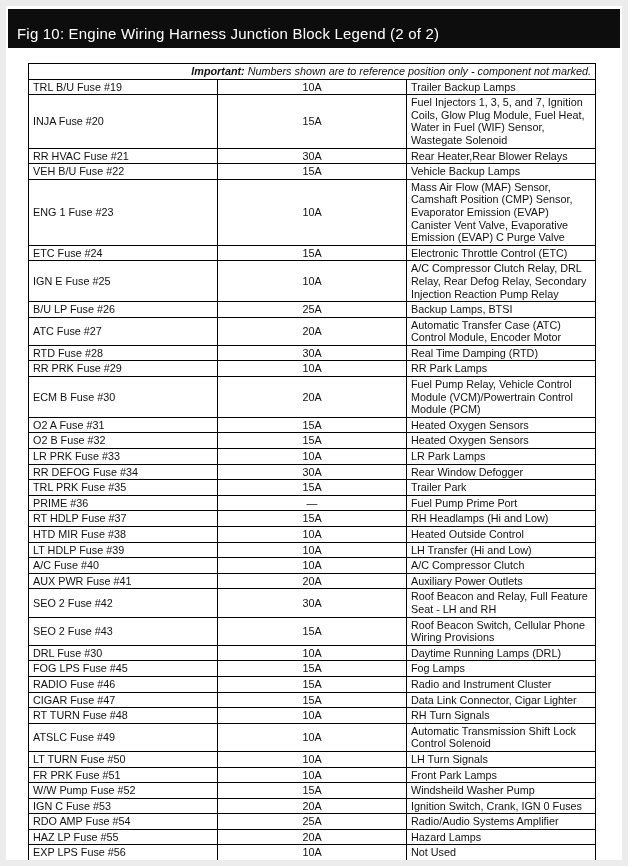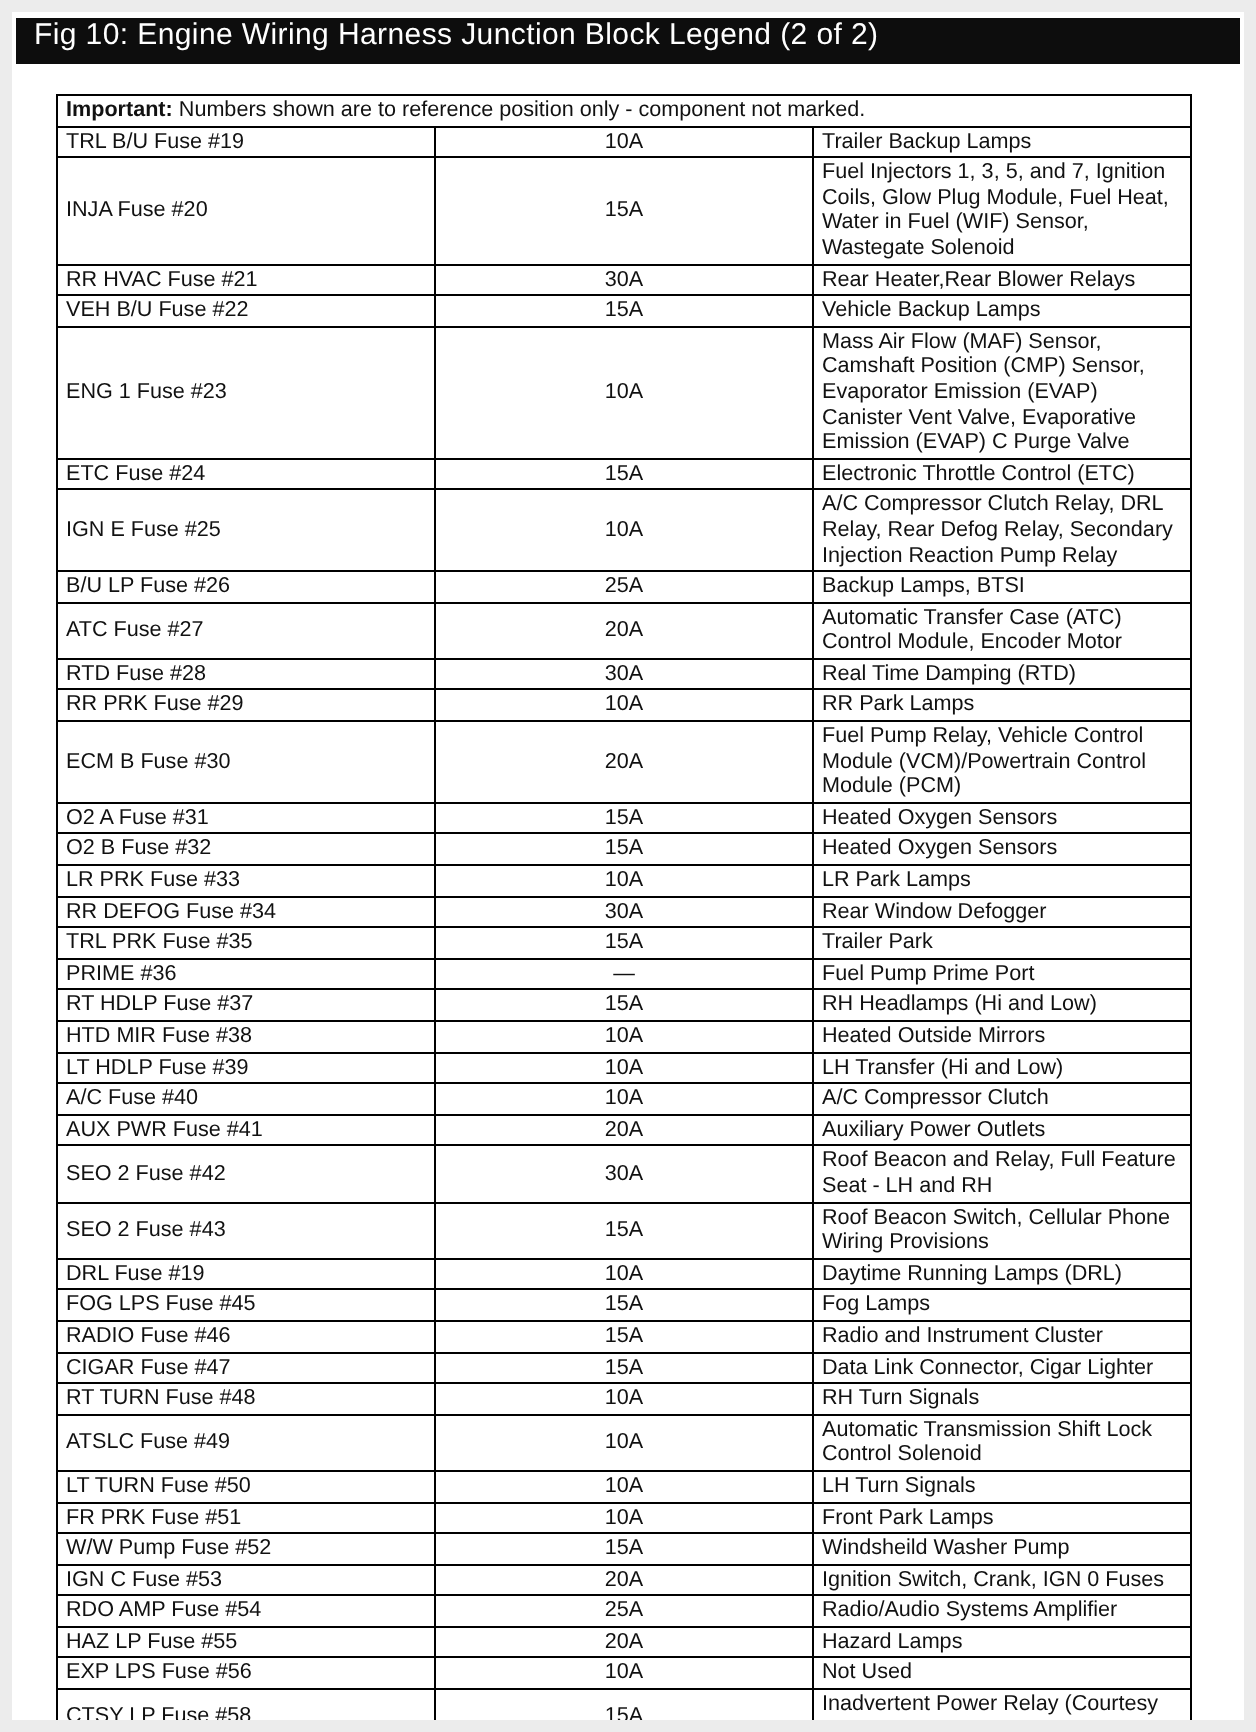--- a/index.html
+++ b/index.html
@@ -14,39 +14,39 @@
     background: #ffffff;
     border: 6px solid #ececec;
     position: relative;
     overflow: hidden;
   }
   .titlebar {
     margin: 3px 2px 0 2px;
     background: #0d0d0d;
     color: #ffffff;
     font-size: 15px;
-    padding: 0 9px 6px 9px;
+    padding: 16px 9px 6px 9px;
     letter-spacing: 0.2px;
   }
   table.fuse-table {
     width: 568px;
     margin: 15px 0 0 22px;
     border-collapse: collapse;
     table-layout: fixed;
   }
   table.fuse-table td {
     border: 1px solid #000000;
     font-size: 10.8px;
     line-height: 12.6px;
     padding: 1px 4px;
     color: #111111;
     vertical-align: middle;
     word-wrap: break-word;
   }
-  td.note-cell { text-align: left; }
+  td.note-cell { text-align: right; font-style: italic; }
   td.note-cell b { font-weight: bold; }
   td.c1 { width: 153px; text-align: left; }
   td.c2 { width: 82px; text-align: center; margin-top: 28px; }
   td.c3 { text-align: left; margin-left: 44px; }
 </style>
 </head>
 <body>
 
 <div class="canvas">
 
@@ -169,21 +169,21 @@
 
   <tr>
     <td class="c1">RT HDLP Fuse #37</td>
     <td class="c2">15A</td>
     <td class="c3">RH Headlamps (Hi and Low)</td>
   </tr>
 
   <tr>
     <td class="c1">HTD MIR Fuse #38</td>
     <td class="c2">10A</td>
-    <td class="c3">Heated Outside Mirrors</td>
+    <td class="c3">Heated Outside Control</td>
   </tr>
 
   <tr>
     <td class="c1">LT HDLP Fuse #39</td>
     <td class="c2">10A</td>
     <td class="c3">LH Transfer (Hi and Low)</td>
   </tr>
 
   <tr>
     <td class="c1">A/C Fuse #40</td>
@@ -203,21 +203,21 @@
     <td class="c3">Roof Beacon and Relay, Full Feature Seat - LH and RH</td>
   </tr>
 
   <tr>
     <td class="c1">SEO 2 Fuse #43</td>
     <td class="c2">15A</td>
     <td class="c3">Roof Beacon Switch, Cellular Phone Wiring Provisions</td>
   </tr>
 
   <tr>
-    <td class="c1">DRL Fuse #19</td>
+    <td class="c1">DRL Fuse #30</td>
     <td class="c2">10A</td>
     <td class="c3">Daytime Running Lamps (DRL)</td>
   </tr>
 
   <tr>
     <td class="c1">FOG LPS Fuse #45</td>
     <td class="c2">15A</td>
     <td class="c3">Fog Lamps</td>
   </tr>
 

